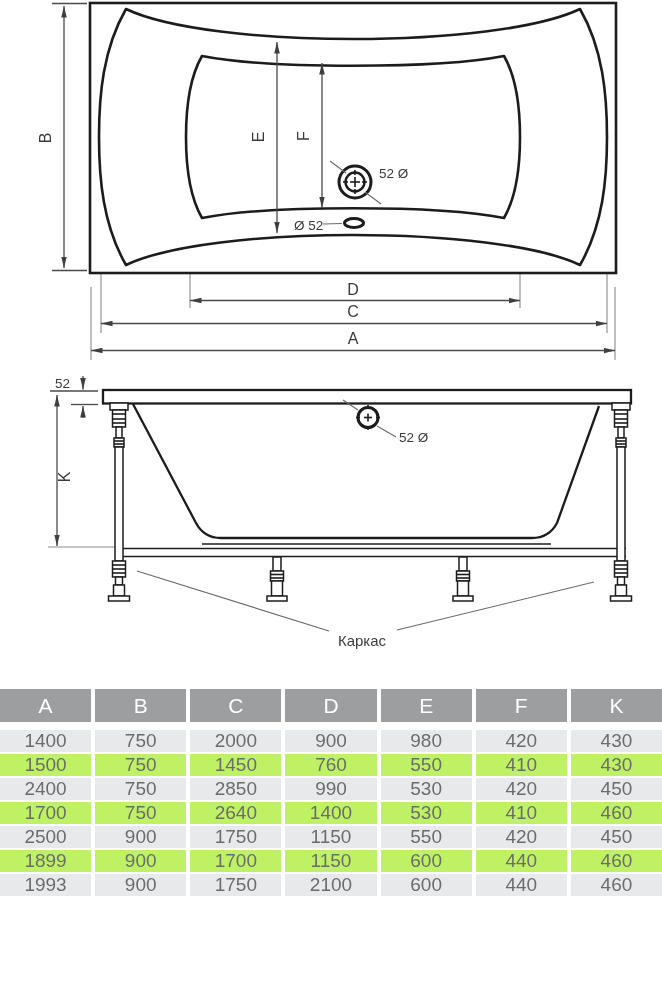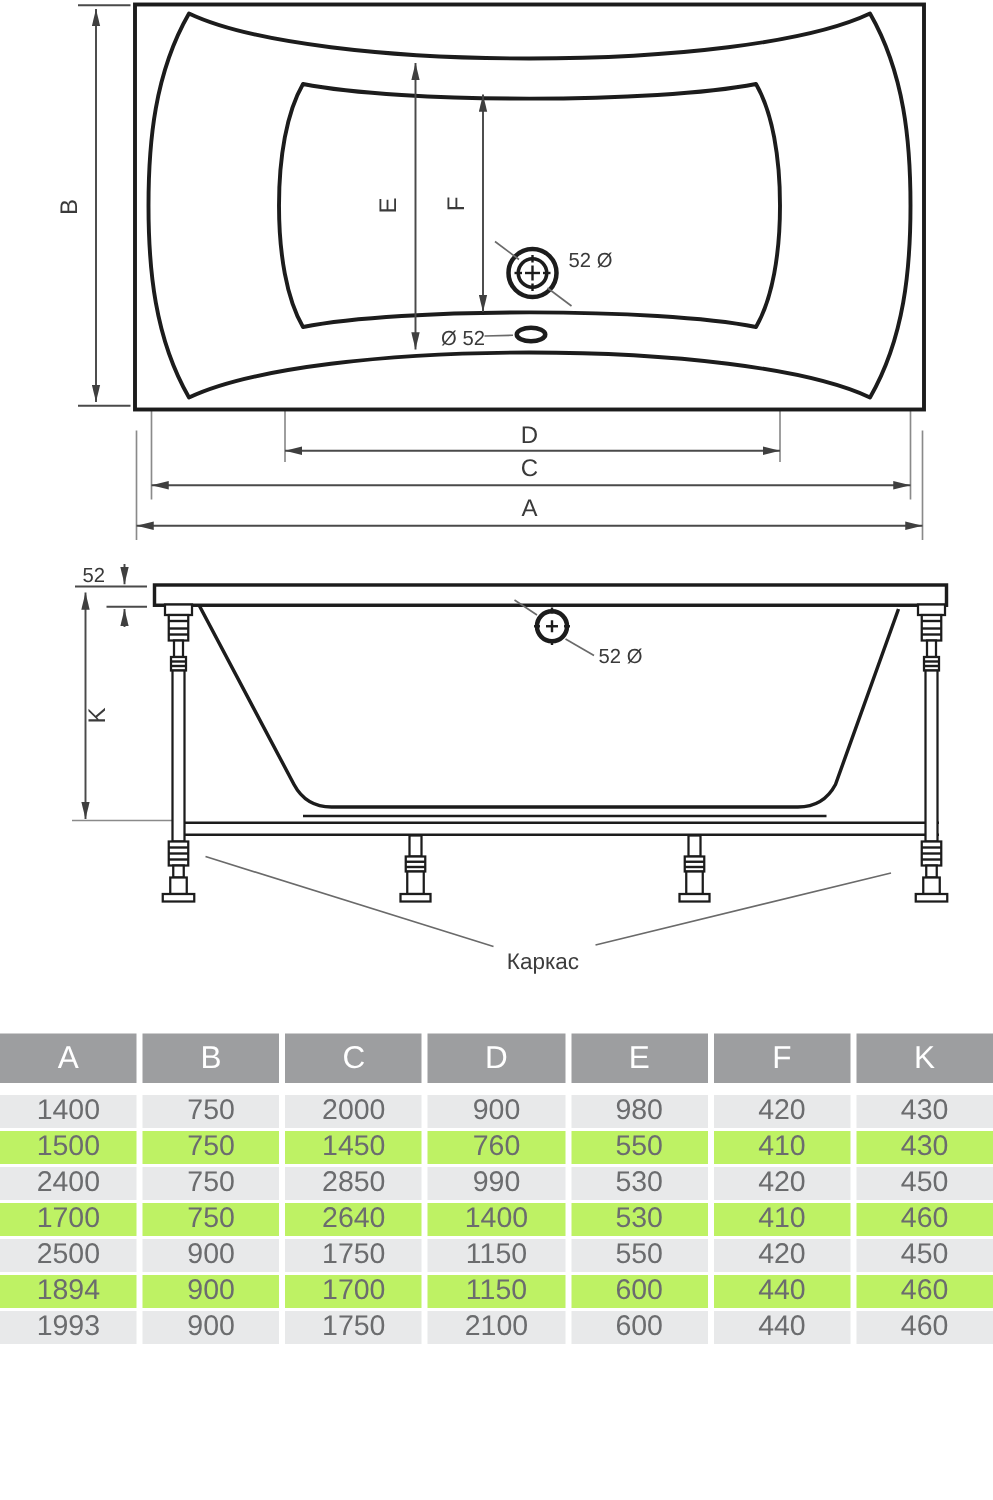--- a/index.html
+++ b/index.html
@@ -249,21 +249,21 @@
     <div class="t-row t-body r-light">
       <div class="cell">2500</div>
       <div class="cell">900</div>
       <div class="cell">1750</div>
       <div class="cell">1150</div>
       <div class="cell">550</div>
       <div class="cell">420</div>
       <div class="cell">450</div>
     </div>
     <div class="t-row t-body r-dark">
-      <div class="cell">1894</div>
+      <div class="cell">1899</div>
       <div class="cell">900</div>
       <div class="cell">1700</div>
       <div class="cell">1150</div>
       <div class="cell">600</div>
       <div class="cell">440</div>
       <div class="cell">460</div>
     </div>
     <div class="t-row t-body r-light">
       <div class="cell">1993</div>
       <div class="cell">900</div>

